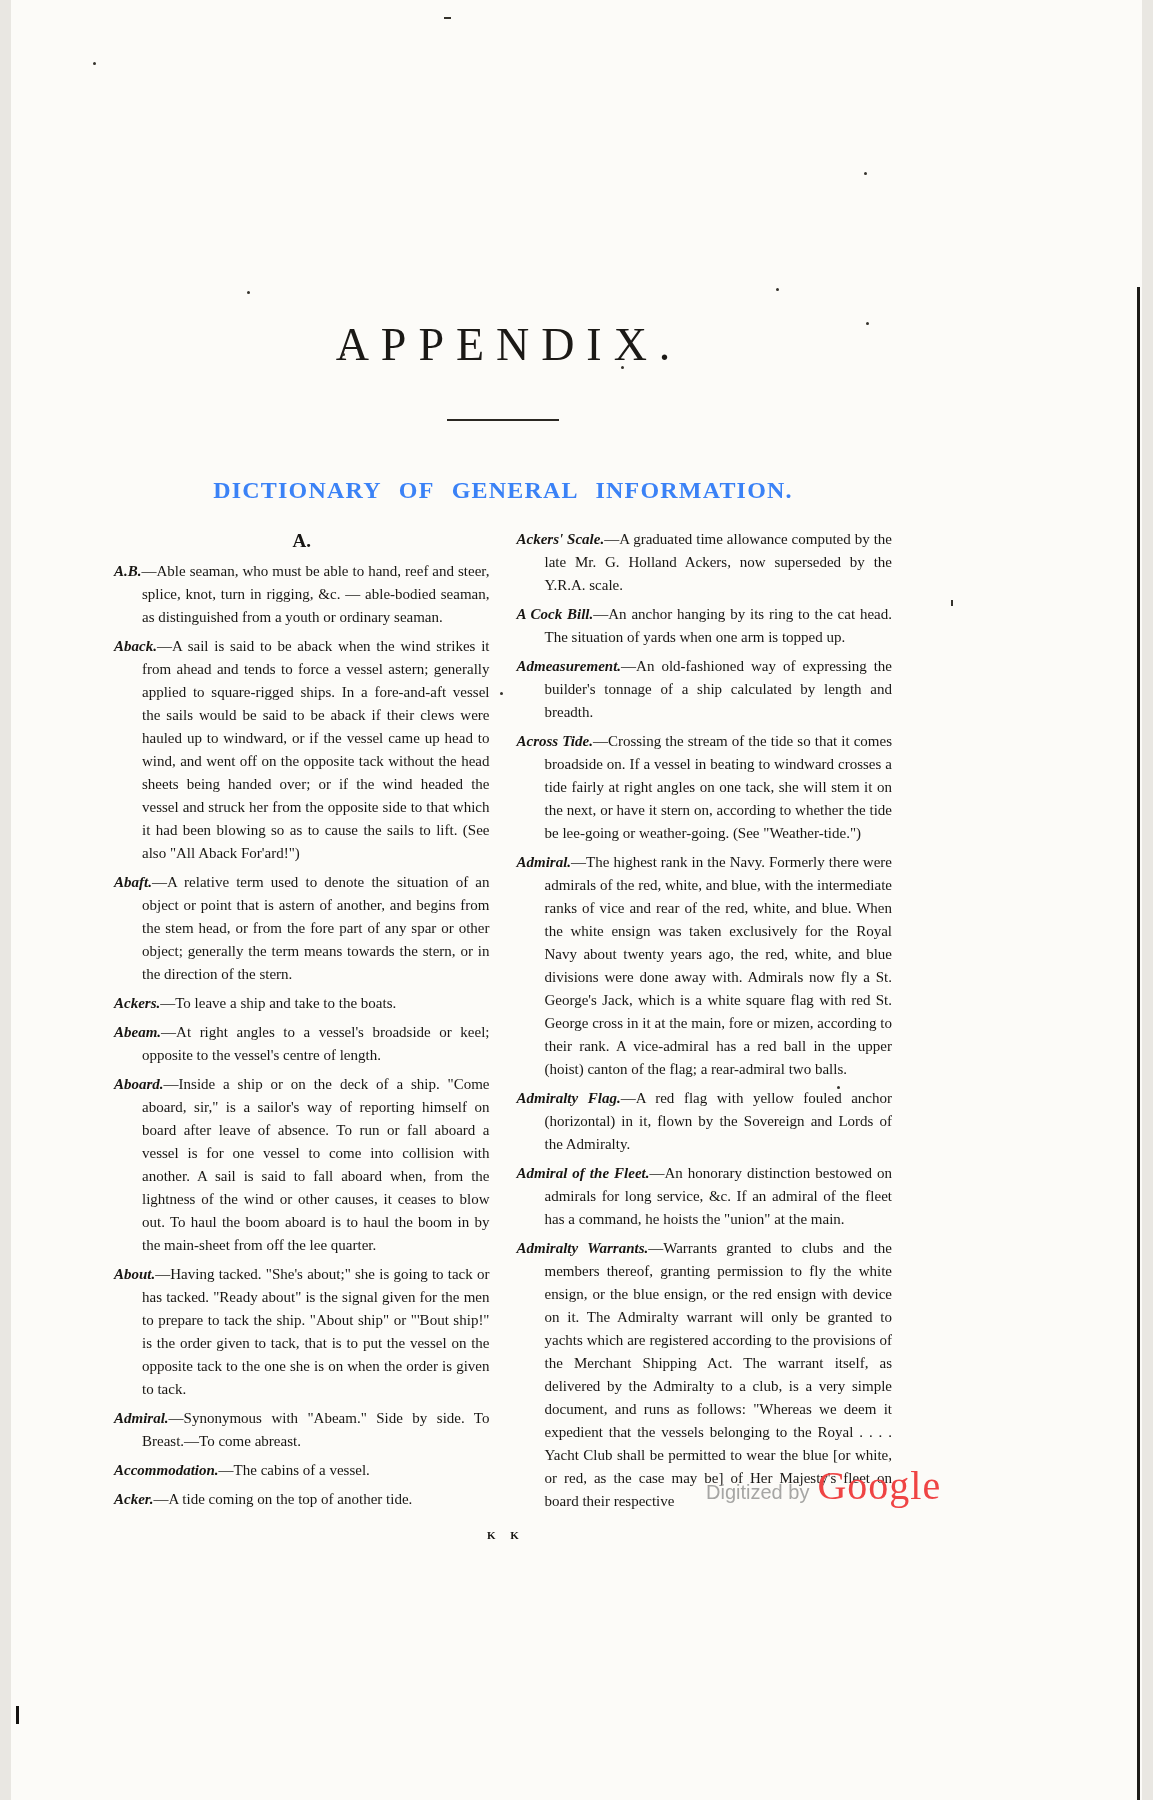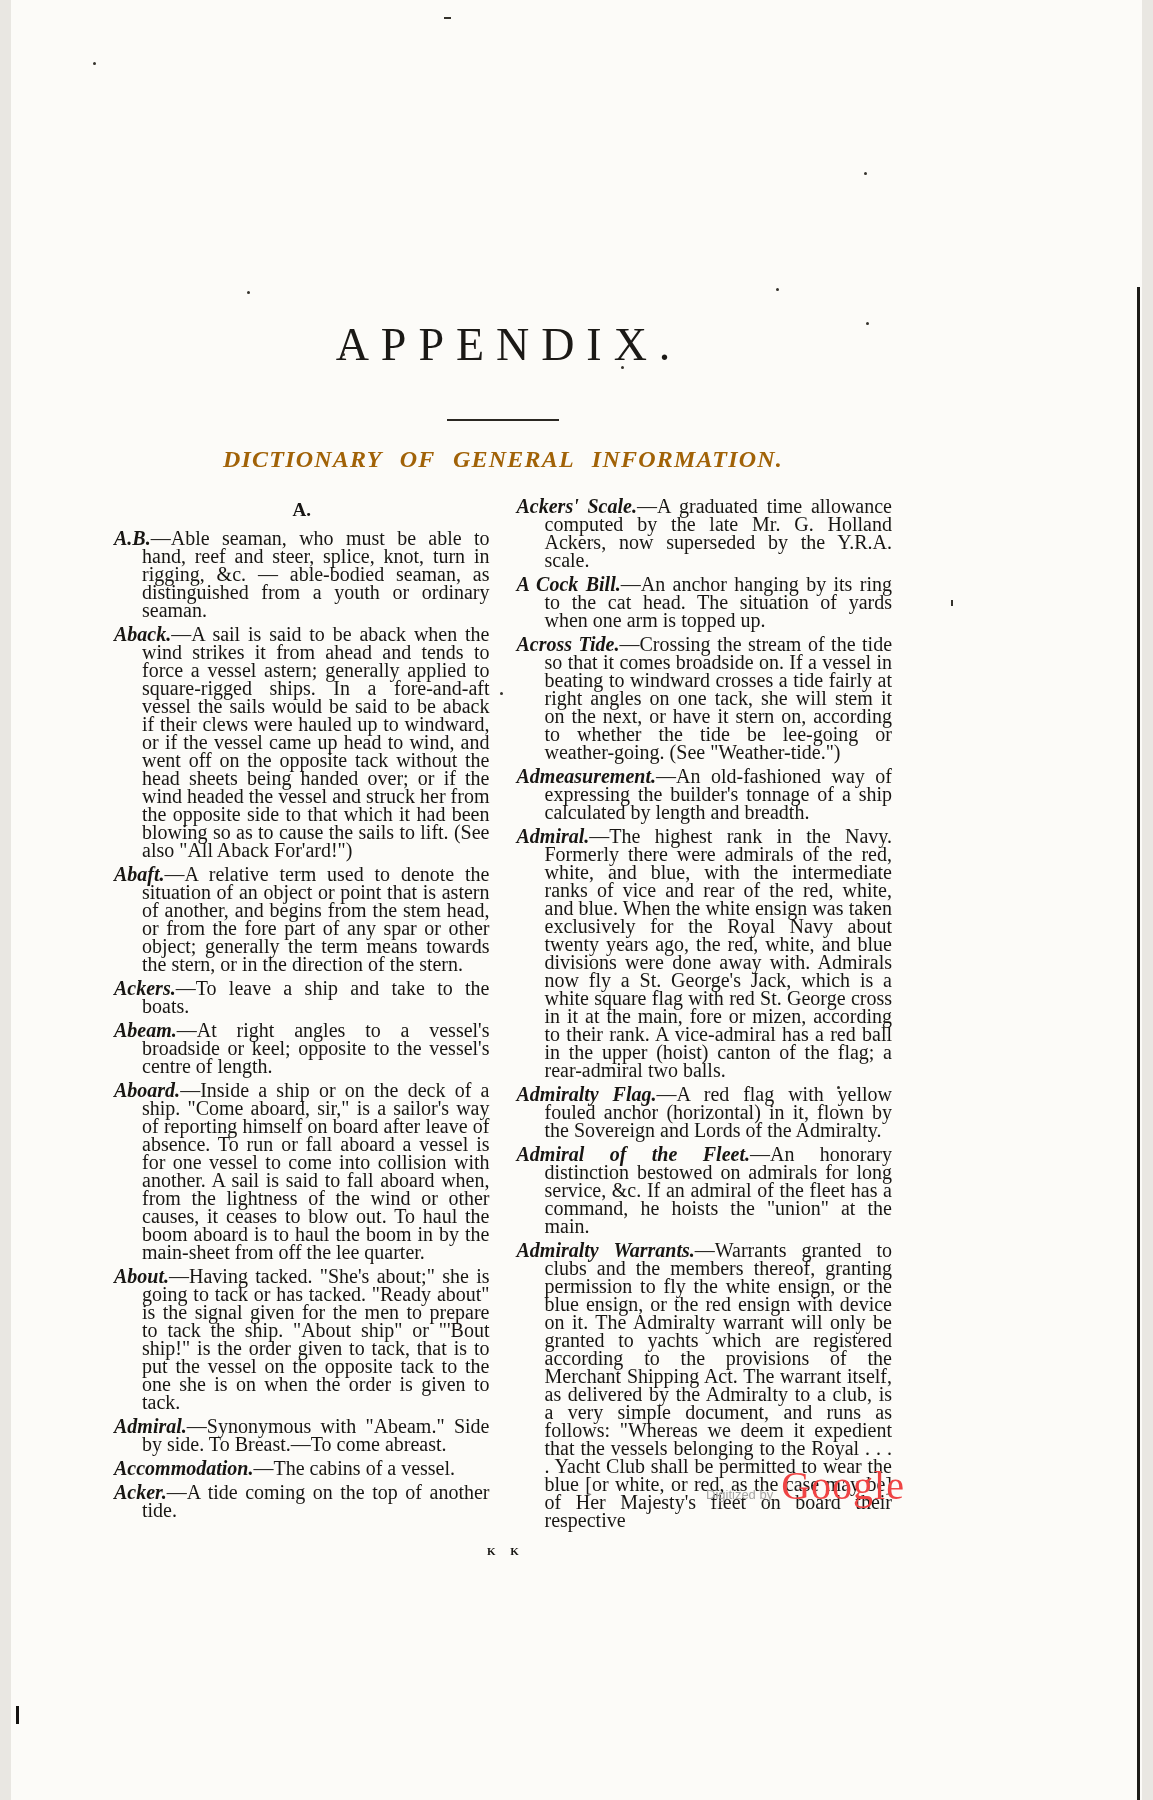--- a/index.html
+++ b/index.html
@@ -26,48 +26,47 @@
     text-indent:0.26em;
     color:#1b1916;
   }
   .title-rule{
     width:112px;
     border:none;
     border-top:2.5px solid #2a2722;
     margin:48px auto 0 auto;
   }
   .subtitle{
-    margin:25px 0 0 0;
+    margin:56px 0 0 0;
     text-align:center;
     font-size:24px;
     font-weight:700;
     letter-spacing:0.05em;
     word-spacing:0.45em;
-    color:#a16207;
-    font-style:italic;
+    color:#3b82f6;
   }
   .columns{
     display:flex;
     gap:27px;
     margin-top:24px;
     align-items:flex-start;
   }
   .col{flex:1 1 0;}
   .section-letter{
     text-align:center;
     font-size:19px;
     font-weight:700;
     margin:2px 0 8px 0;
   }
   .entry{
     margin:0 0 6px 0;
     padding-left:28px;
     text-indent:-28px;
-    font-size:20px;
-    line-height:18px;
+    font-size:15px;
+    line-height:23px;
     text-align:justify;
     color:#181613;
   }
   .entry .term{
     font-weight:700;
     font-style:italic;
   }
   .printers-mark{
     text-align:center;
     font-size:11px;
@@ -80,21 +79,21 @@
     position:absolute;
     left:695px;top:1462px;
     white-space:nowrap;
     display:flex;
     align-items:baseline;
     gap:8px;
     user-select:none;
   }
   .watermark .wm-prefix{
     font-family:"Liberation Sans","DejaVu Sans",sans-serif;
-    font-size:13px;
+    font-size:20px;
     color:#a6a6a4;
   }
   .watermark .wm-brand{
     font-family:"Liberation Serif","DejaVu Serif",serif;
     font-size:40px;
     color:#ef4444;
     letter-spacing:1px;
   }
   .edge-line{
     position:absolute;
@@ -138,22 +137,22 @@
           <p class="entry"><span class="term">Abeam.</span><span>—At right angles to a vessel's broadside or keel; opposite to the vessel's centre of length.</span></p>
           <p class="entry"><span class="term">Aboard.</span><span>—Inside a ship or on the deck of a ship. "Come aboard, sir," is a sailor's way of reporting himself on board after leave of absence.  To run or fall aboard a vessel is for one vessel to come into collision with another.  A sail is said to fall aboard when, from the lightness of the wind or other causes, it ceases to blow out.  To haul the boom aboard is to haul the boom in by the main-sheet from off the lee quarter.</span></p>
           <p class="entry"><span class="term">About.</span><span>—Having tacked.  "She's about;" she is going to tack or has tacked.  "Ready about" is the signal given for the men to prepare to tack the ship.  "About ship" or "'Bout ship!" is the order given to tack, that is to put the vessel on the opposite tack to the one she is on when the order is given to tack.</span></p>
           <p class="entry"><span class="term">Admiral.</span><span>—Synonymous with "Abeam."  Side by side.  To Breast.—To come abreast.</span></p>
           <p class="entry"><span class="term">Accommodation.</span><span>—The cabins of a vessel.</span></p>
           <p class="entry"><span class="term">Acker.</span><span>—A tide coming on the top of another tide.</span></p>
         </div>
       <div class="col">
           <p class="entry"><span class="term">Ackers' Scale.</span><span>—A graduated time allowance computed by the late Mr. G. Holland Ackers, now superseded by the Y.R.A. scale.</span></p>
           <p class="entry"><span class="term">A Cock Bill.</span><span>—An anchor hanging by its ring to the cat head.  The situation of yards when one arm is topped up.</span></p>
+          <p class="entry"><span class="term">Admeasurement.</span><span>—An old-fashioned way of expressing the builder's tonnage of a ship calculated by length and breadth.</span></p>
           <p class="entry"><span class="term">Across Tide.</span><span>—Crossing the stream of the tide so that it comes broadside on.  If a vessel in beating to windward crosses a tide fairly at right angles on one tack, she will stem it on the next, or have it stern on, according to whether the tide be lee-going or weather-going.  (See "Weather-tide.")</span></p>
-          <p class="entry"><span class="term">Admeasurement.</span><span>—An old-fashioned way of expressing the builder's tonnage of a ship calculated by length and breadth.</span></p>
           <p class="entry"><span class="term">Admiral.</span><span>—The highest rank in the Navy.  Formerly there were admirals of the red, white, and blue, with the intermediate ranks of vice and rear of the red, white, and blue.  When the white ensign was taken exclusively for the Royal Navy about twenty years ago, the red, white, and blue divisions were done away with.  Admirals now fly a St. George's Jack, which is a white square flag with red St. George cross in it at the main, fore or mizen, according to their rank.  A vice-admiral has a red ball in the upper (hoist) canton of the flag; a rear-admiral two balls.</span></p>
           <p class="entry"><span class="term">Admiralty Flag.</span><span>—A red flag with yellow fouled anchor (horizontal) in it, flown by the Sovereign and Lords of the Admiralty.</span></p>
           <p class="entry"><span class="term">Admiral of the Fleet.</span><span>—An honorary distinction bestowed on admirals for long service, &amp;c.  If an admiral of the fleet has a command, he hoists the "union" at the main.</span></p>
           <p class="entry"><span class="term">Admiralty Warrants.</span><span>—Warrants granted to clubs and the members thereof, granting permission to fly the white ensign, or the blue ensign, or the red ensign with device on it.  The Admiralty warrant will only be granted to yachts which are registered according to the provisions of the Merchant Shipping Act.  The warrant itself, as delivered by the Admiralty to a club, is a very simple document, and runs as follows: "Whereas we deem it expedient that the vessels belonging to the Royal . . . . Yacht Club shall be permitted to wear the blue [or white, or red, as the case may be] of Her Majesty's fleet on board their respective</span></p>
         </div>
     </div>
 
     <div class="printers-mark">K K</div>
 
   </div>

